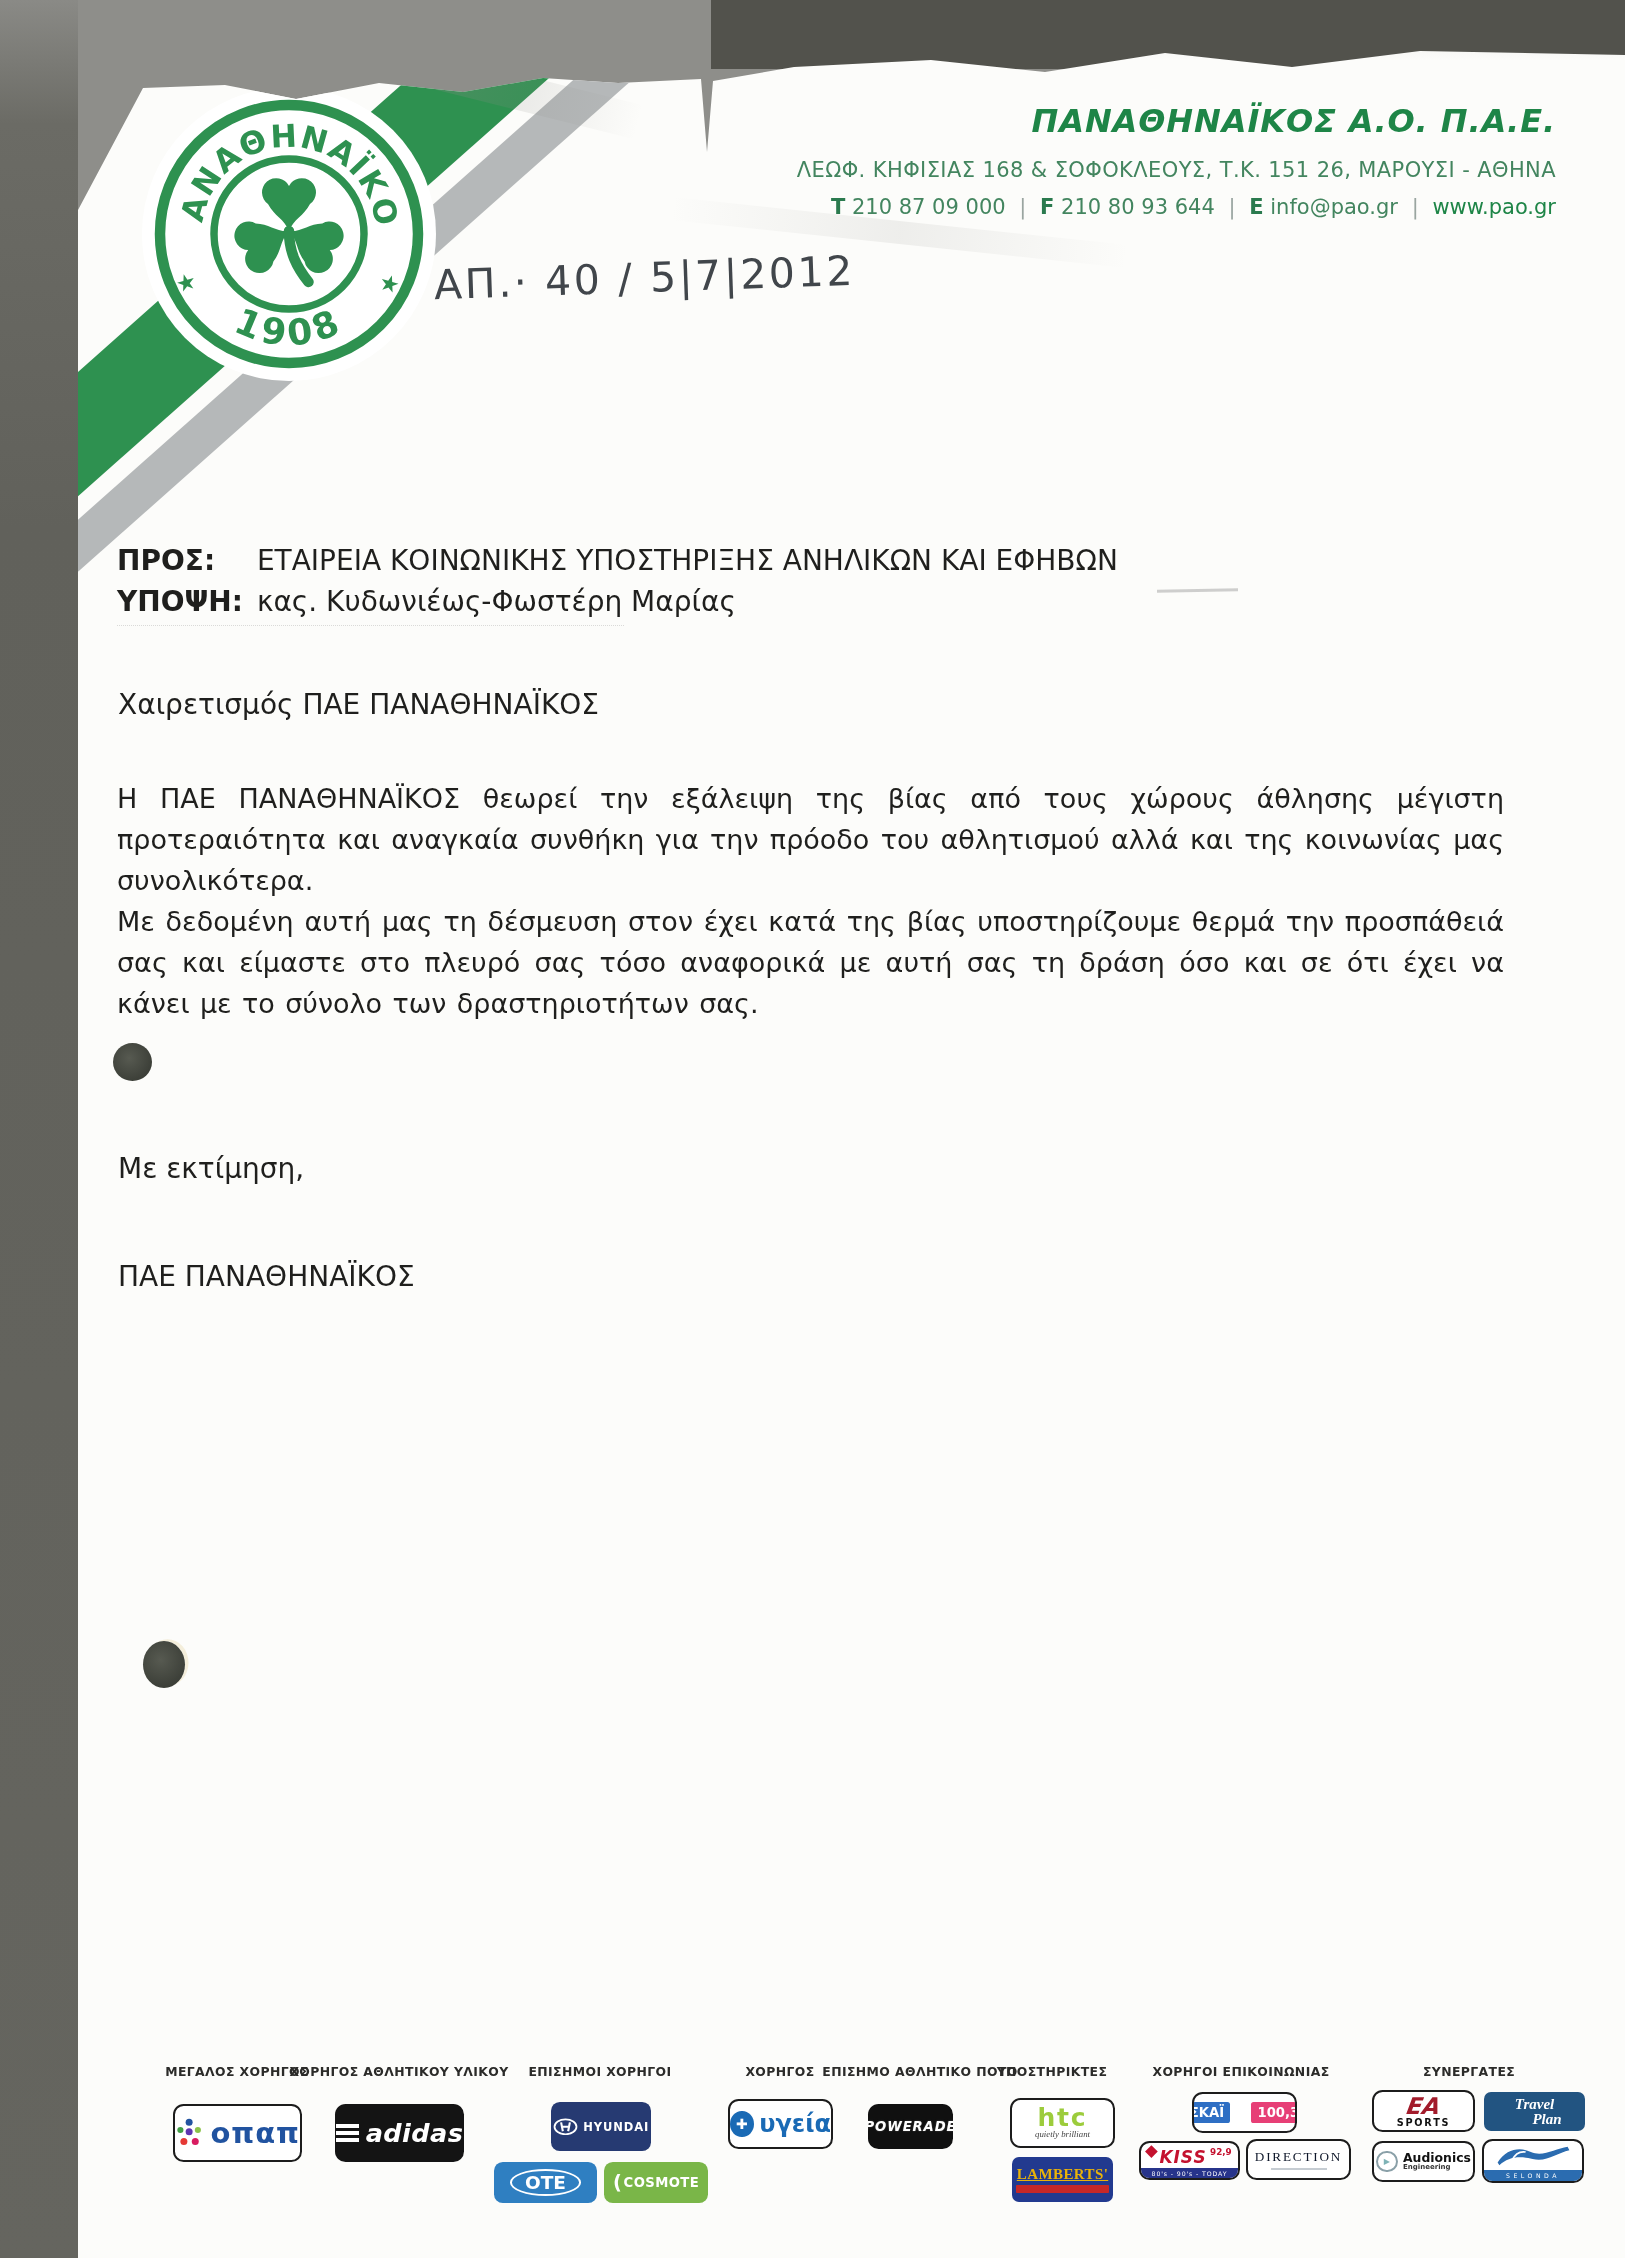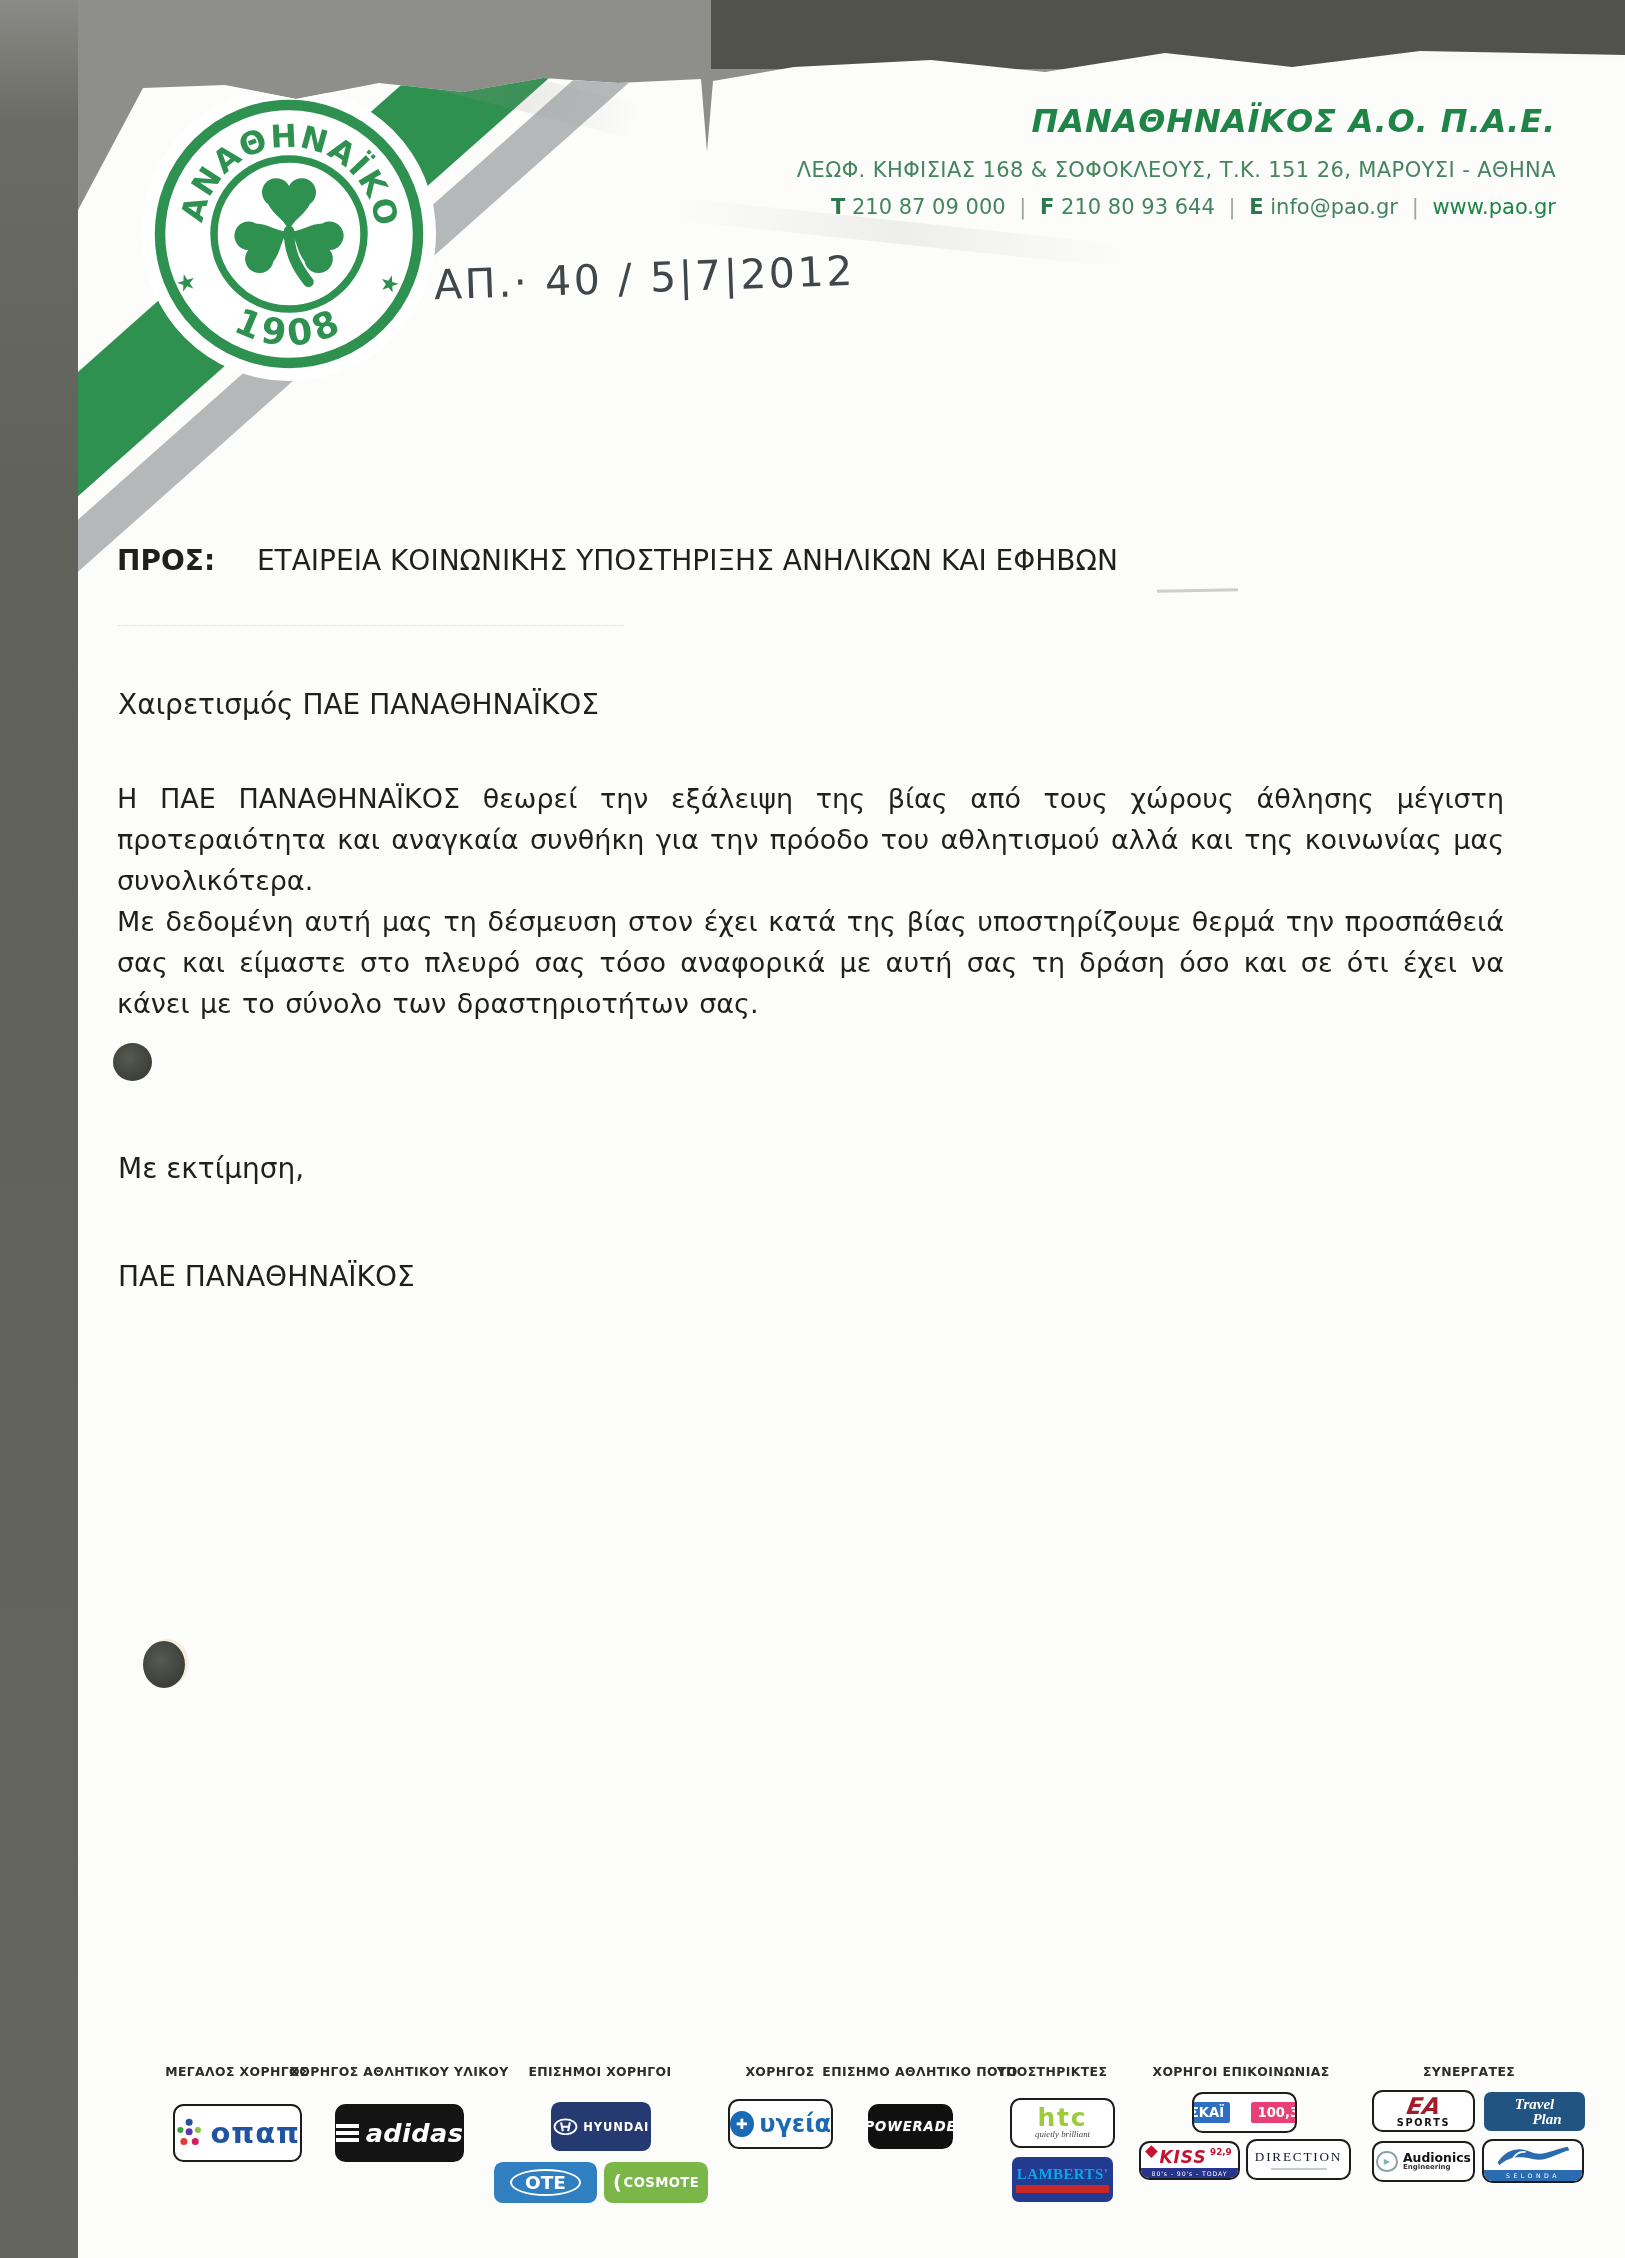--- a/index.html
+++ b/index.html
@@ -75,21 +75,21 @@
   .ygeia .dot{width:26.5px;height:26.5px;border-radius:50%;background:#1a6ab5;color:#fff;font-size:14px;
         display:flex;align-items:center;justify-content:center;}
   .ygeia .word{color:#1a6ab5;font-size:24px;font-weight:bold;}
   .powerade{left:868px;top:2104px;width:85px;height:45px;background:#101010;border-radius:10.6px;}
   .powerade .word{color:#fff;font-size:13.2px;font-weight:bold;font-style:italic;letter-spacing:0.9px;
         text-shadow:0 0 1.8px #555;}
   .htc{left:1010px;top:2098px;width:105px;height:50px;flex-direction:column;}
   .htc .word{color:#9ccc3c;font-size:25px;font-weight:bold;line-height:.85;letter-spacing:1.8px;}
   .htc .tag{font-family:"Liberation Serif",serif;font-style:italic;font-size:8.8px;color:#444;}
   .lamberts{left:1012px;top:2157px;width:101px;height:45px;background:#223a8f;border-radius:7px;flex-direction:column;}
-  .lamberts .word{font-family:"Liberation Serif",serif;color:#0ea5e9;font-size:15px;font-weight:bold;letter-spacing:0.4px;}
+  .lamberts .word{font-family:"Liberation Serif",serif;color:#eab308;font-size:15px;font-weight:bold;letter-spacing:0.4px;text-decoration:underline;}
   .lamberts .bar{width:92%;height:8px;background:#c62828;margin-top:2.6px;border-radius:0.9px;}
   .skai{left:1192px;top:2092px;width:105px;height:41px;gap:21px;}
   .chip{border-radius:2.6px;padding:2.6px 6.2px;color:#fff;font-weight:bold;font-size:13.2px;}
   .chip.blue{background:#2e6fc4;}
   .chip.pink{background:#e73f76;}
   .kiss{left:1139px;top:2141px;width:101px;height:39px;flex-direction:column;justify-content:flex-end;}
   .kiss .row{display:flex;align-items:flex-start;gap:3.5px;margin-bottom:0.9px;}
   .kiss .diamond{width:8.8px;height:8.8px;background:#c4122f;transform:rotate(45deg);}
   .kiss .word{color:#c4122f;font-size:17px;font-weight:bold;font-style:italic;letter-spacing:0.9px;}
   .kiss .freq{color:#c4122f;font-size:8.8px;font-weight:bold;}
@@ -172,20 +172,24 @@
       </div>
     </div>
 
     <div class="handwritten">ΑΠ.· 40 / 5|7|2012</div>
 
     <div class="recipient">
       <div>
         <span class="lbl">ΠΡΟΣ:</span>
         <span>ΕΤΑΙΡΕΙΑ ΚΟΙΝΩΝΙΚΗΣ ΥΠΟΣΤΗΡΙΞΗΣ ΑΝΗΛΙΚΩΝ ΚΑΙ ΕΦΗΒΩΝ</span>
       </div>
+      <div>
+        <span class="lbl">ΥΠΟΨΗ:</span>
+        <span>κας. Κυδωνιέως-Φωστέρη Μαρίας</span>
+      </div>
     </div>
     <div class="attn-rule"></div>
     <div class="attn-dash"></div>
 
     <div class="salutation">Χαιρετισμός ΠΑΕ ΠΑΝΑΘΗΝΑΪΚΟΣ</div>
     <div class="bodytext">
       <p>Η ΠΑΕ ΠΑΝΑΘΗΝΑΪΚΟΣ θεωρεί την εξάλειψη της βίας από τους χώρους άθλησης μέγιστη προτεραιότητα και αναγκαία συνθήκη για την πρόοδο του αθλητισμού αλλά και της κοινωνίας μας συνολικότερα.</p>
       <p>Με δεδομένη αυτή μας τη δέσμευση στον έχει κατά της βίας υποστηρίζουμε θερμά την προσπάθειά σας και είμαστε στο πλευρό σας τόσο αναφορικά με αυτή σας τη δράση όσο και σε ότι έχει να κάνει με το σύνολο των δραστηριοτήτων σας.</p>
     </div>
     <div class="closing">Με εκτίμηση,</div>

